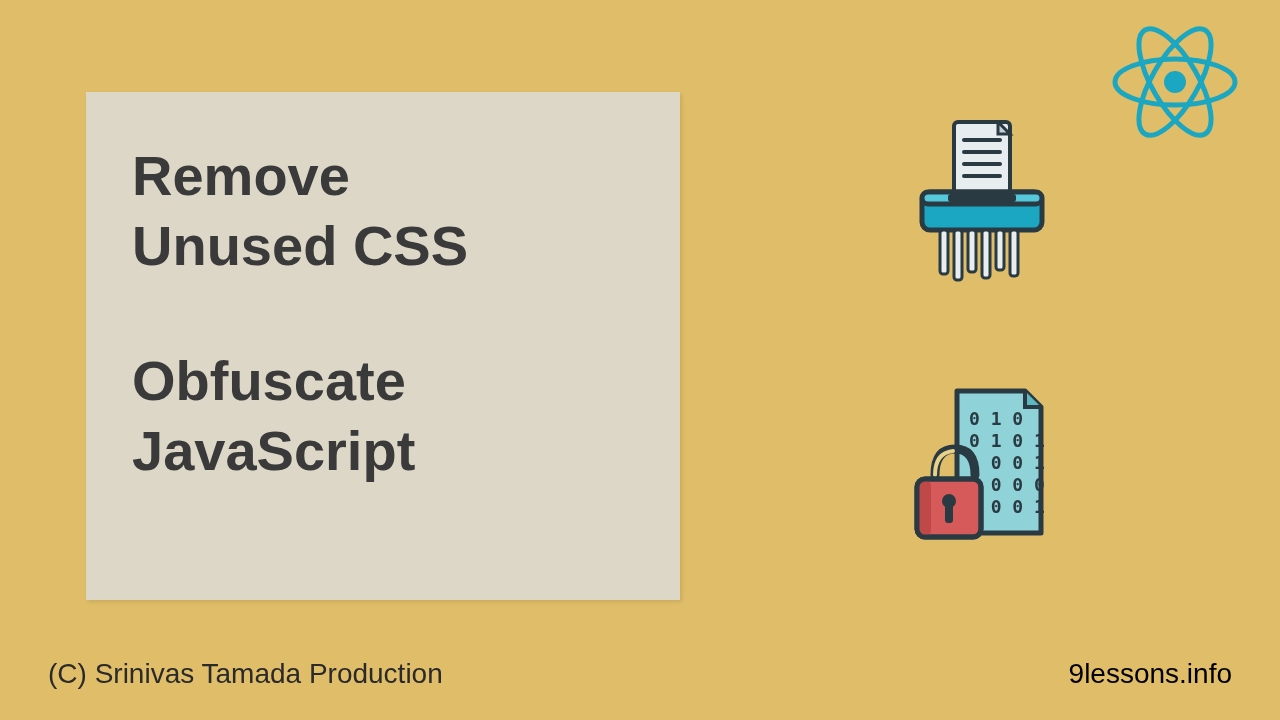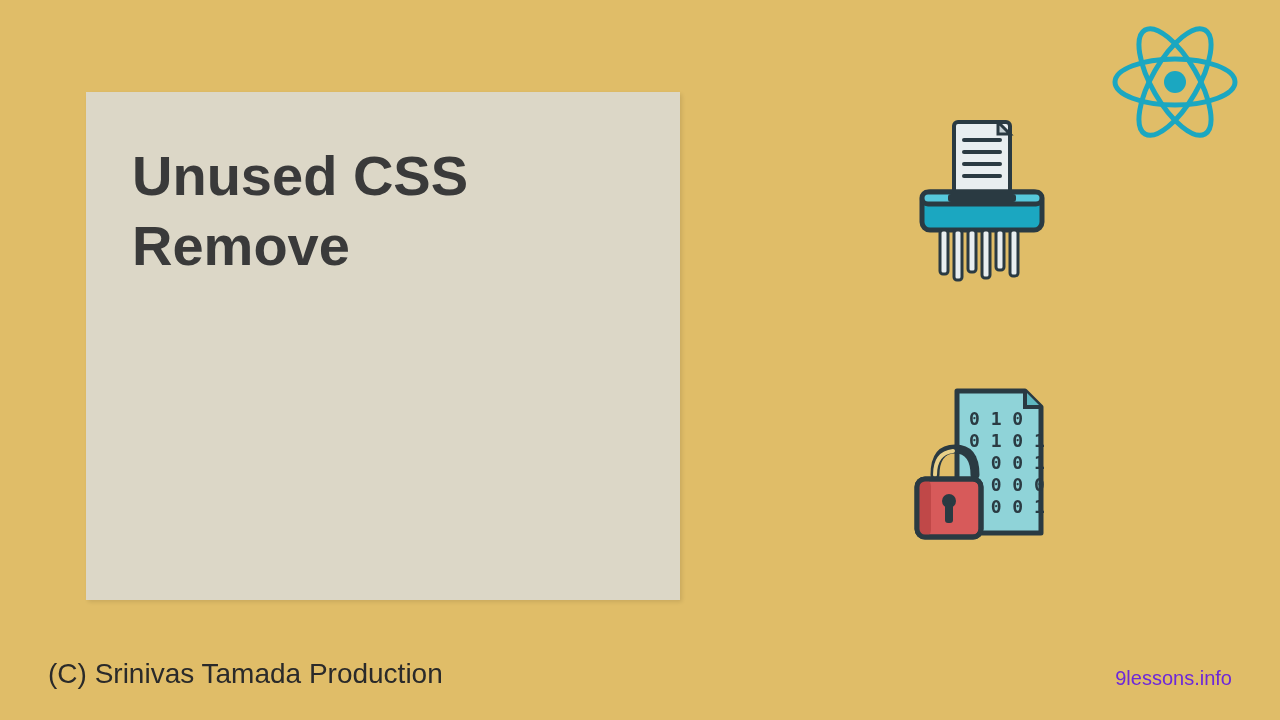--- a/index.html
+++ b/index.html
@@ -64,31 +64,35 @@
       left: 48px;
       bottom: 30px;
       font-size: 28px;
       color: #2a2a2a;
     }
     
     .footer-right {
       position: absolute;
       right: 48px;
       bottom: 30px;
-      font-size: 20px;
-      color: #6d28d9;
+      font-size: 28px;
+      color: #000000;
     }
   </style>
 </head>
 <body>
 
 <div class="content-box">
   <div class="title-group-1">
+    <div class="title-line">Remove</div>
     <div class="title-line">Unused CSS</div>
-    <div class="title-line">Remove</div>
+  </div>
+  <div class="title-group-2">
+    <div class="title-line">Obfuscate</div>
+    <div class="title-line">JavaScript</div>
   </div>
 </div>
 
 <div class="react-icon">
   <svg width="130" height="116" viewBox="0 0 130 116">
     <g fill="none" stroke="#1ba7c1" stroke-width="5">
       <ellipse cx="65" cy="58" rx="60" ry="23"></ellipse>
       <ellipse cx="65" cy="58" rx="60" ry="23" transform="rotate(60 65 58)"></ellipse>
       <ellipse cx="65" cy="58" rx="60" ry="23" transform="rotate(-60 65 58)"></ellipse>
     </g>

